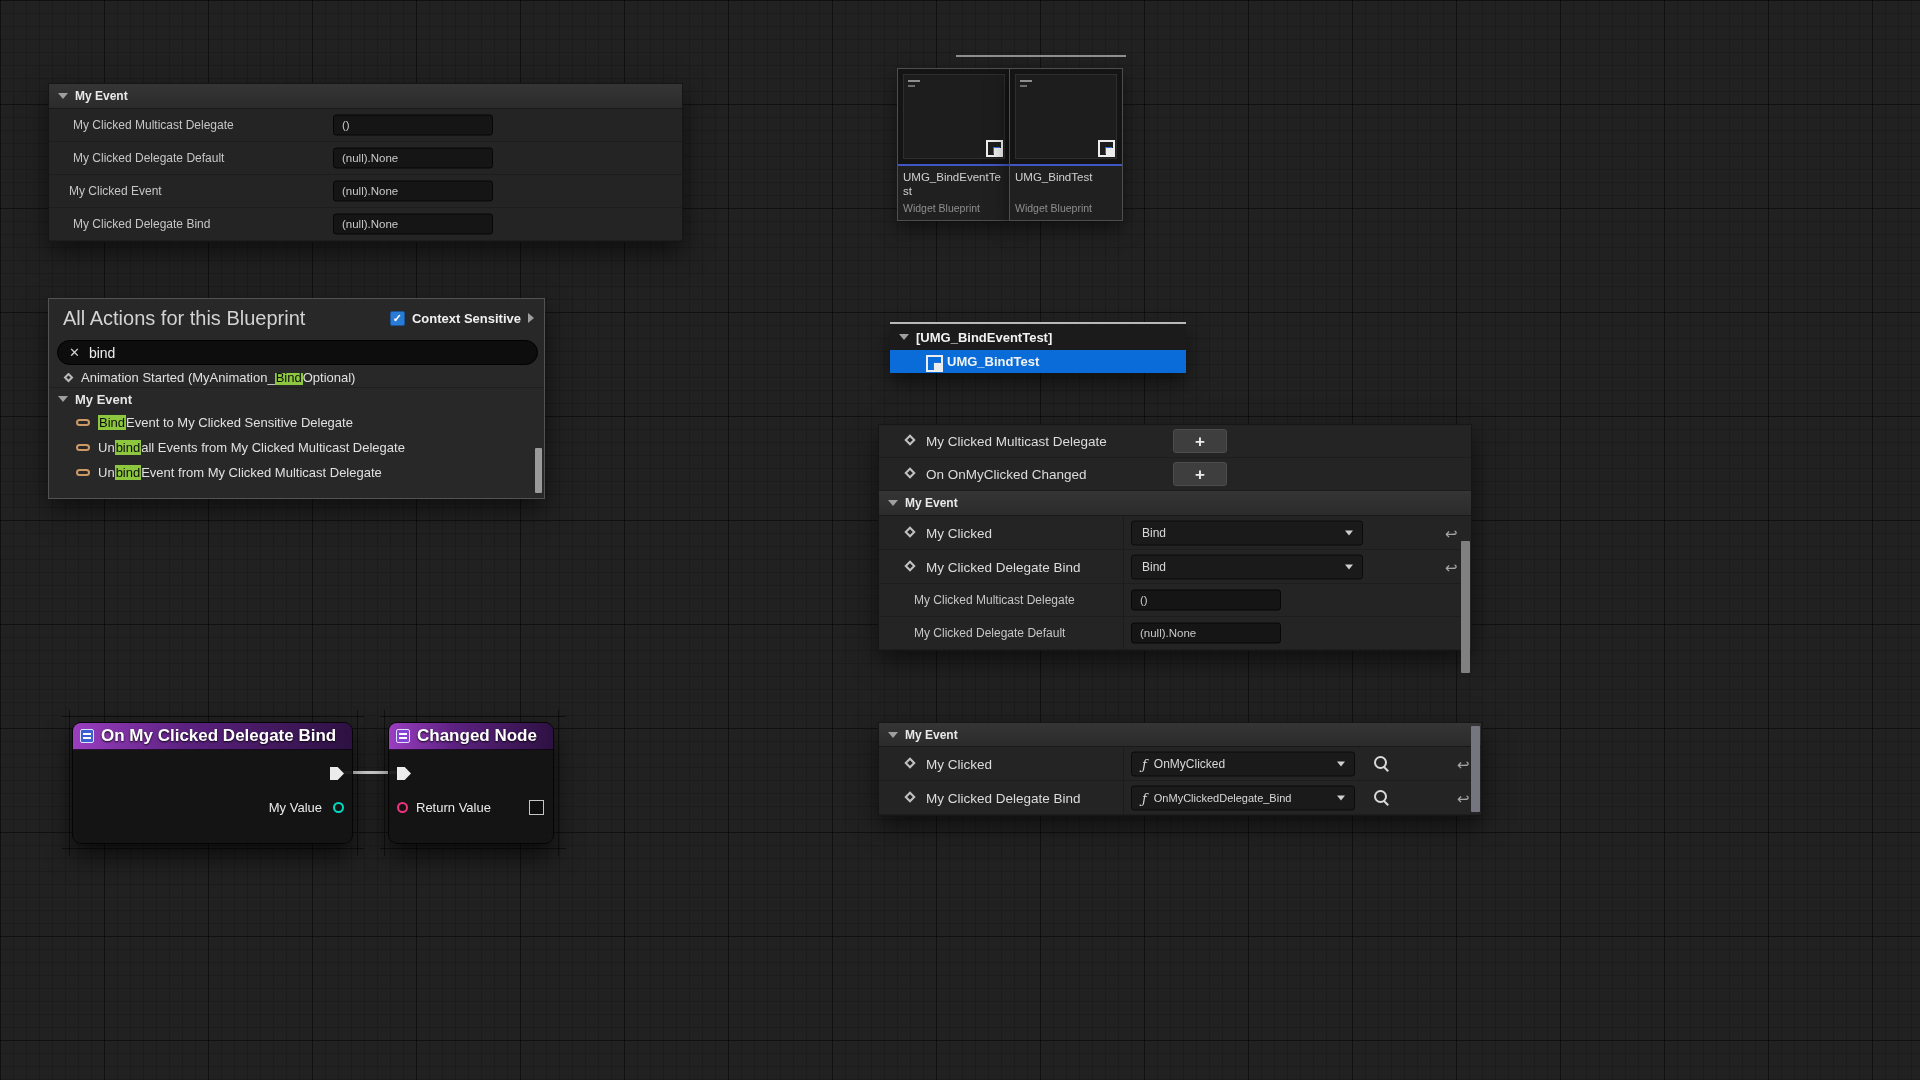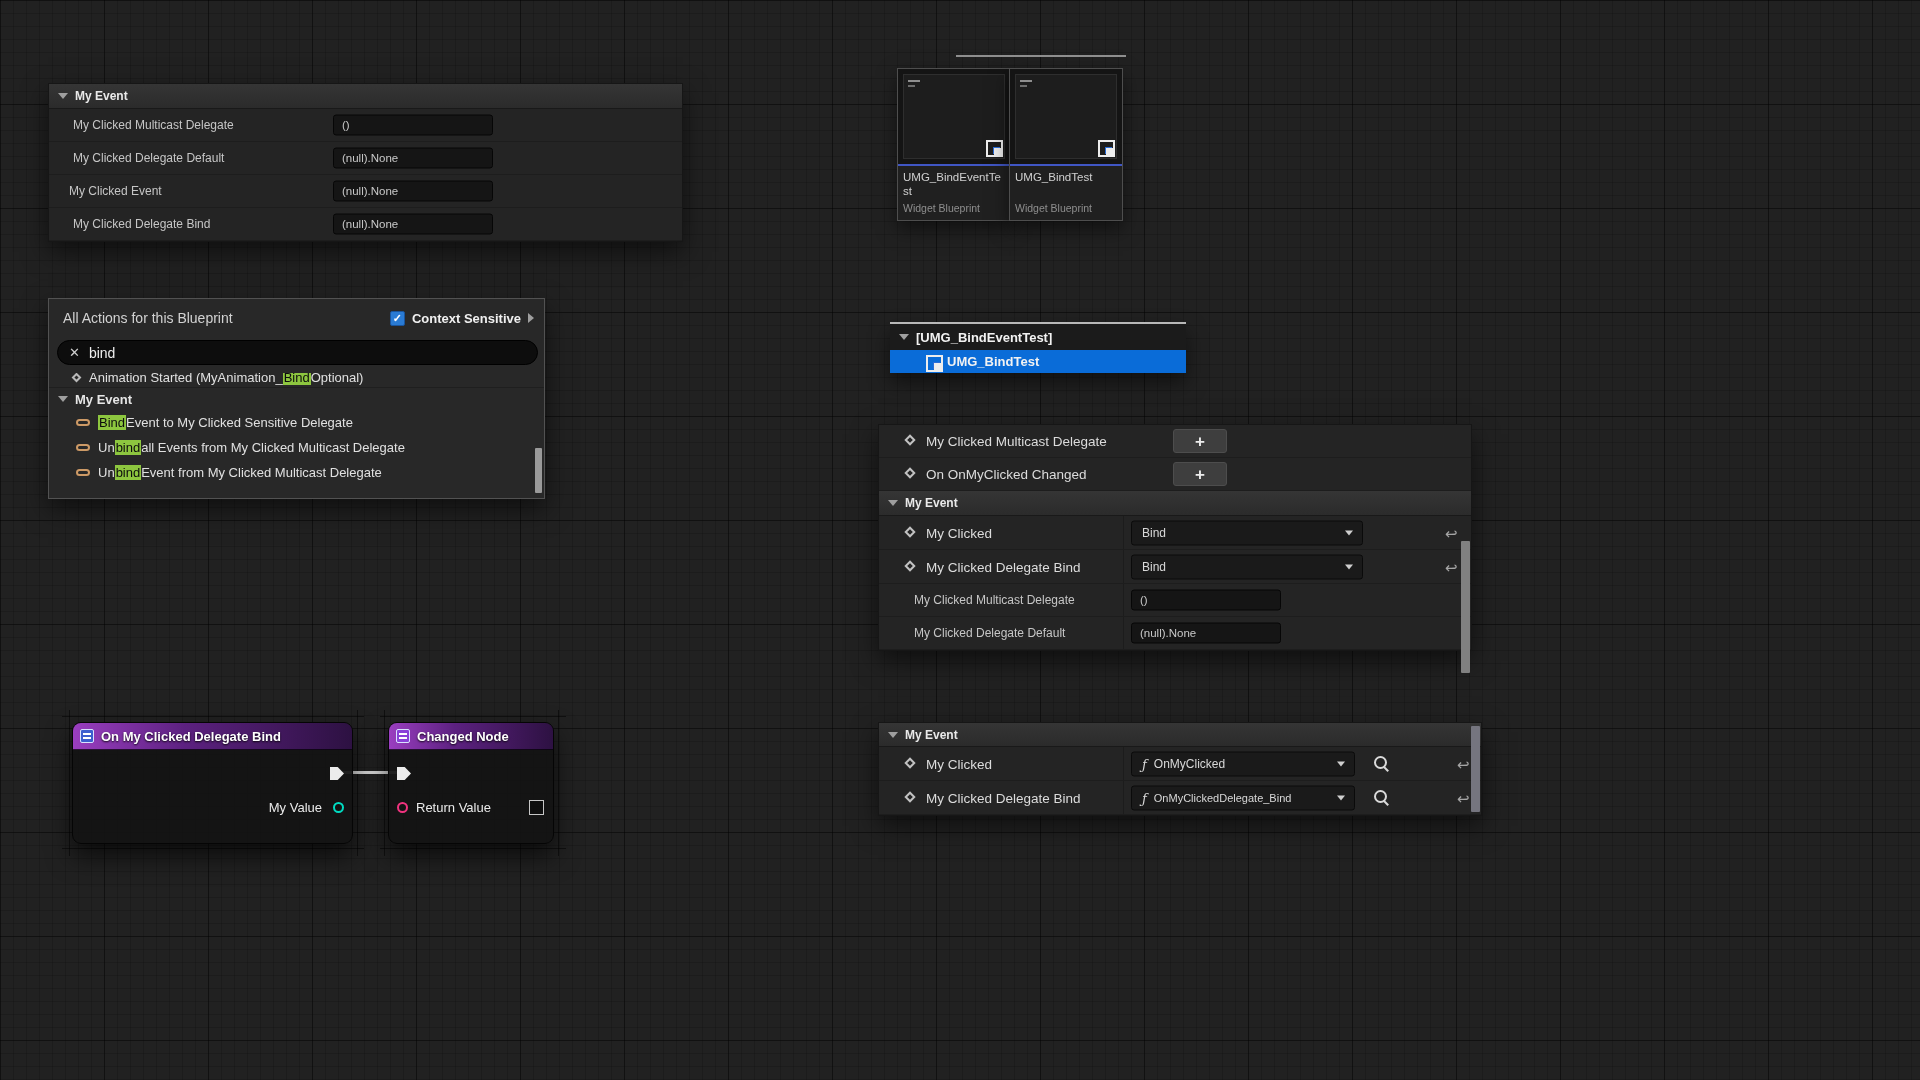--- a/index.html
+++ b/index.html
@@ -27,21 +27,21 @@
 .plus{position:absolute;top:50%;transform:translateY(-50%);width:54px;height:24px;background:#3e3e3e;border:1px solid #4d4d4d;border-radius:3px;color:#ececec;font-size:17px;font-weight:bold;display:flex;align-items:center;justify-content:center;line-height:1}
 .reset{position:absolute;top:50%;transform:translateY(-50%);font-size:15px;color:#a5a5a5;line-height:1}
 .mag{position:absolute;top:50%;margin-top:-9px;width:18px;height:18px}
 .mag::before{content:"";position:absolute;left:1px;top:1px;width:9px;height:9px;border:2px solid #dadada;border-radius:50%}
 .mag::after{content:"";position:absolute;left:11px;top:11px;width:6px;height:2px;background:#dadada;transform:rotate(45deg);transform-origin:0 50%}
 .sthumb{position:absolute;background:#838383;border-radius:1px}
 .fn{font-style:italic;font-family:"DejaVu Serif",serif;color:#d8d8d8;font-size:13px;margin-right:7px}
 
 #actions{background:#282828;border:1px solid #525252}
 #actions .ttlrow{position:relative;height:38px;display:flex;align-items:center}
-#actions .ttl{font-size:14px;color:#d2d2d2;margin-left:14px}
+#actions .ttl{font-size:20px;color:#d2d2d2;margin-left:14px}
 #actions .csgrp{position:absolute;right:10px;top:0;height:38px;display:flex;align-items:center;gap:7px}
 .cbx{width:15px;height:15px;background:#2a7bd4;border:1px solid #19549c;border-radius:2px;color:#fff;font-size:11px;font-weight:bold;display:flex;align-items:center;justify-content:center}
 .cslab{font-size:13px;font-weight:bold;color:#f0f0f0}
 .pill{position:absolute;height:25px;border-radius:13px;background:#0d0d0d;border:1px solid #000;display:flex;align-items:center}
 .pill .x{color:#d0d0d0;font-size:13px;margin:0 9px 0 11px}
 .pill .q{color:#ededed;font-size:14px}
 .acat{display:flex;align-items:center;height:22px;font-size:13px;font-weight:bold;color:#e6e6e6}
 .aitem{display:flex;align-items:center;height:25px;padding-left:27px;font-size:13px;color:#e0e0e0;white-space:nowrap}
 .capsule{flex:0 0 auto;width:14px;height:7px;border:2px solid #cd9a66;border-radius:5px;margin-right:8px}
 .hl{background:#8dc63f;color:#0d0d0d;padding:0 1px}
@@ -55,21 +55,21 @@
 .wicon::after{content:"";position:absolute;right:-2px;bottom:-2px;width:7px;height:7px;background:#ededed;box-shadow:-1px -1px 0 #2a6dd8}
 .cname{min-height:33px;padding:4px 5px 0;font-size:11.5px;line-height:1.25;color:#d0d0d0;word-break:break-all}
 .ctype{padding:3px 5px 6px;font-size:10.5px;color:#8e8e8e}
 
 .hrow{position:relative;display:flex;align-items:center;height:26px;background:#1b1b1b}
 .hrow .ht{font-size:13px;font-weight:bold;color:#f2f2f2;white-space:nowrap}
 .hrow.sel{background:#0a6cd8;height:23px;padding-left:36px}
 
 .node{position:absolute;border-radius:9px;background:rgba(19,19,19,.94);border:1px solid #050505;box-shadow:0 12px 26px rgba(0,0,0,.65)}
 .nhdr{height:27px;border-radius:8px 8px 0 0;display:flex;align-items:center;padding-left:7px;background:linear-gradient(to right,#9a3ec0,#5c2180 40%,#2d1142);border-bottom:1px solid rgba(0,0,0,.7)}
-.nttl{margin-left:7px;font-size:13px;font-weight:bold;color:#fff;text-shadow:0 1px 2px rgba(0,0,0,.9);white-space:nowrap}
+.nttl{margin-left:7px;font-size:17px;font-weight:bold;color:#fff;text-shadow:0 1px 2px rgba(0,0,0,.9);white-space:nowrap}
 .nicon{flex:0 0 auto;width:14px;height:14px;border-radius:2px;border:1px solid #d9e2ff;background:#3c5ece;position:relative}
 .nicon::after{content:"";position:absolute;left:2px;top:3px;width:8px;height:2px;background:#fff;box-shadow:0 4px 0 #fff}
 .nicon.violet{background:#8a41d8}
 .exec{position:absolute;width:14px;height:13px;background:#ececec;clip-path:polygon(0 0,55% 0,100% 50%,55% 100%,0 100%)}
 .ring{position:absolute;width:11px;height:11px;border-radius:50%;background:transparent}
 .plab{position:absolute;font-size:13px;color:#eaeaea;white-space:nowrap}
 .nbox{position:absolute;width:15px;height:15px;border:1px solid #c6c6c6;background:rgba(10,10,10,.6)}
 .guide{position:absolute;background:rgba(0,0,0,.5)}
 .wire{position:absolute;height:3px;background:#d9d9d9;border-radius:2px}
 .vsep{position:absolute;top:0;bottom:0;width:1px;background:#1c1c1c}
@@ -110,21 +110,21 @@
         <span class="cslab">Context Sensitive</span>
         <span class="tri-r"></span>
       </span>
     </div>
     <div class="pill" style="left:8px;top:41px;width:481px">
       <span class="x">✕</span>
       <span class="q">bind</span>
     </div>
     <div style="position:absolute;left:0;top:74px;right:0">
       <div style="height:15px;overflow:hidden;position:relative;border-bottom:1px solid #1f1f1f">
-        <div class="aitem" style="margin-top:-8px;padding-left:24px">
+        <div class="aitem" style="margin-top:-8px;padding-left:16px">
           <span style="flex:0 0 auto;width:7px;height:7px;border:2px solid #b9b9b9;transform:rotate(45deg);margin-right:9px"></span>
           <span>Animation Started (MyAnimation_</span>
             <span class="hl">Bind</span>
             <span>Optional)</span>
         </div>
       </div>
       <div class="acat">
         <span class="tri-d"></span>
         <span>My Event</span>
       </div>

